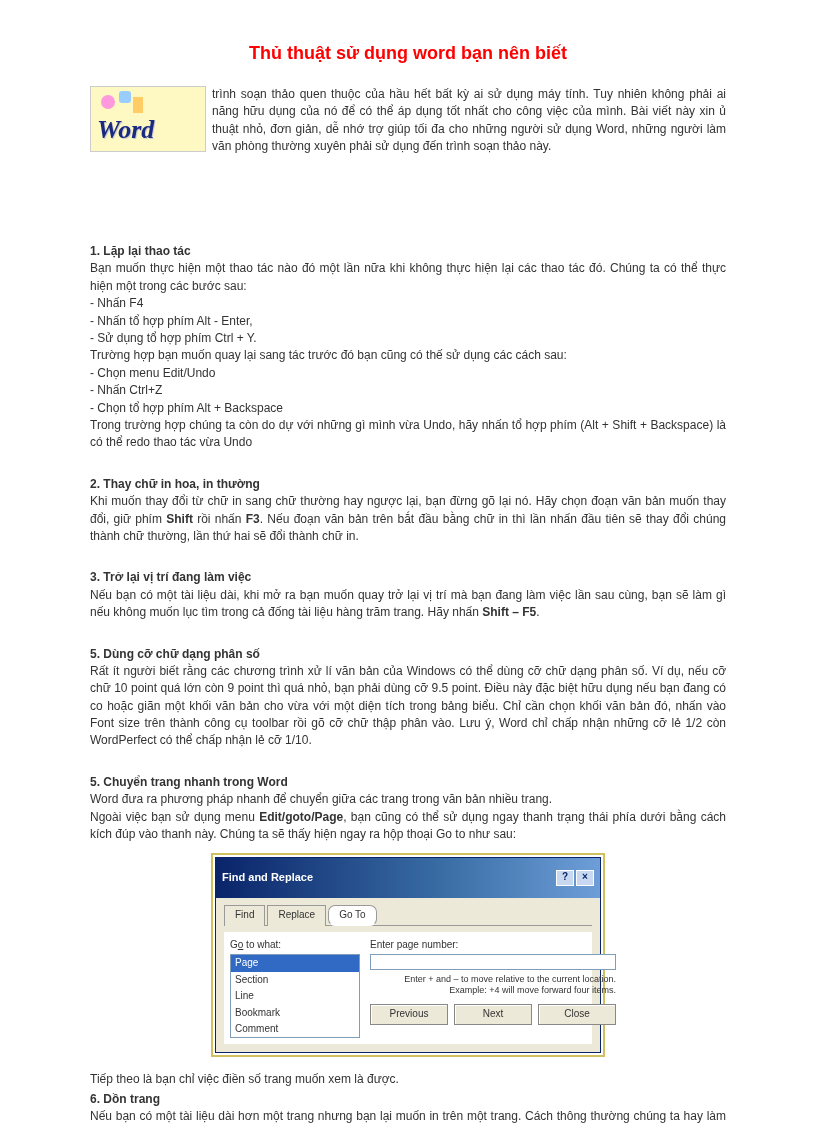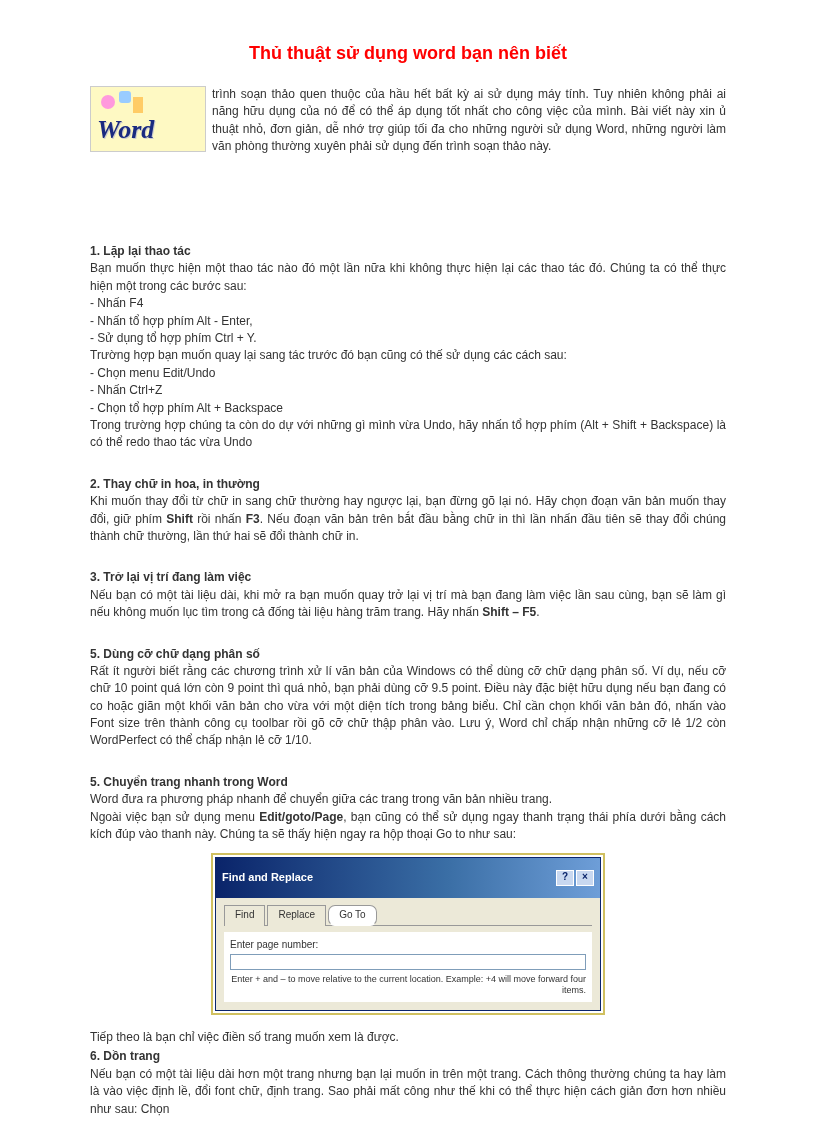--- a/index.html
+++ b/index.html
@@ -257,24 +257,41 @@
         <span class="tbtn">?</span>
         <span class="tbtn">×</span>
       </div>
       <div class="dlg-body">
         <div class="tabs">
           <div class="tab">Find</div>
           <div class="tab">Replace</div>
           <div class="tab active">Go To</div>
         </div>
         <div class="dlg-content">
+          <div class="gotocol-left">
+            <div class="lbl"><span>G</span><span class="ul">o</span><span> to what:</span></div>
+            <div class="listbox">
+              <div class="li sel">Page</div>
+              <div class="li">Section</div>
+              <div class="li">Line</div>
+              <div class="li">Bookmark</div>
+              <div class="li">Comment</div>
+              <div class="li">Footnote</div>
+
+            </div>
+          </div>
           <div class="gotocol-right">
             <div class="lbl">Enter page number:</div>
             <input class="txtinput" type="text" style="">
             <div class="hint">Enter + and – to move relative to the current location. Example: +4 will move forward four items.</div>
+            <div class="btnrow">
+              <div class="wbtn">Previous</div>
+              <div class="wbtn">Next</div>
+              <div class="wbtn">Close</div>
+            </div>
           </div>
         </div>
       </div>
     </div>
     </div>
   </div>
 
   <p>Tiếp theo là bạn chỉ việc điền số trang muốn xem là được.</p>
 
   <p class="section-title" style="margin-top:2px;">6. Dồn trang</p>

